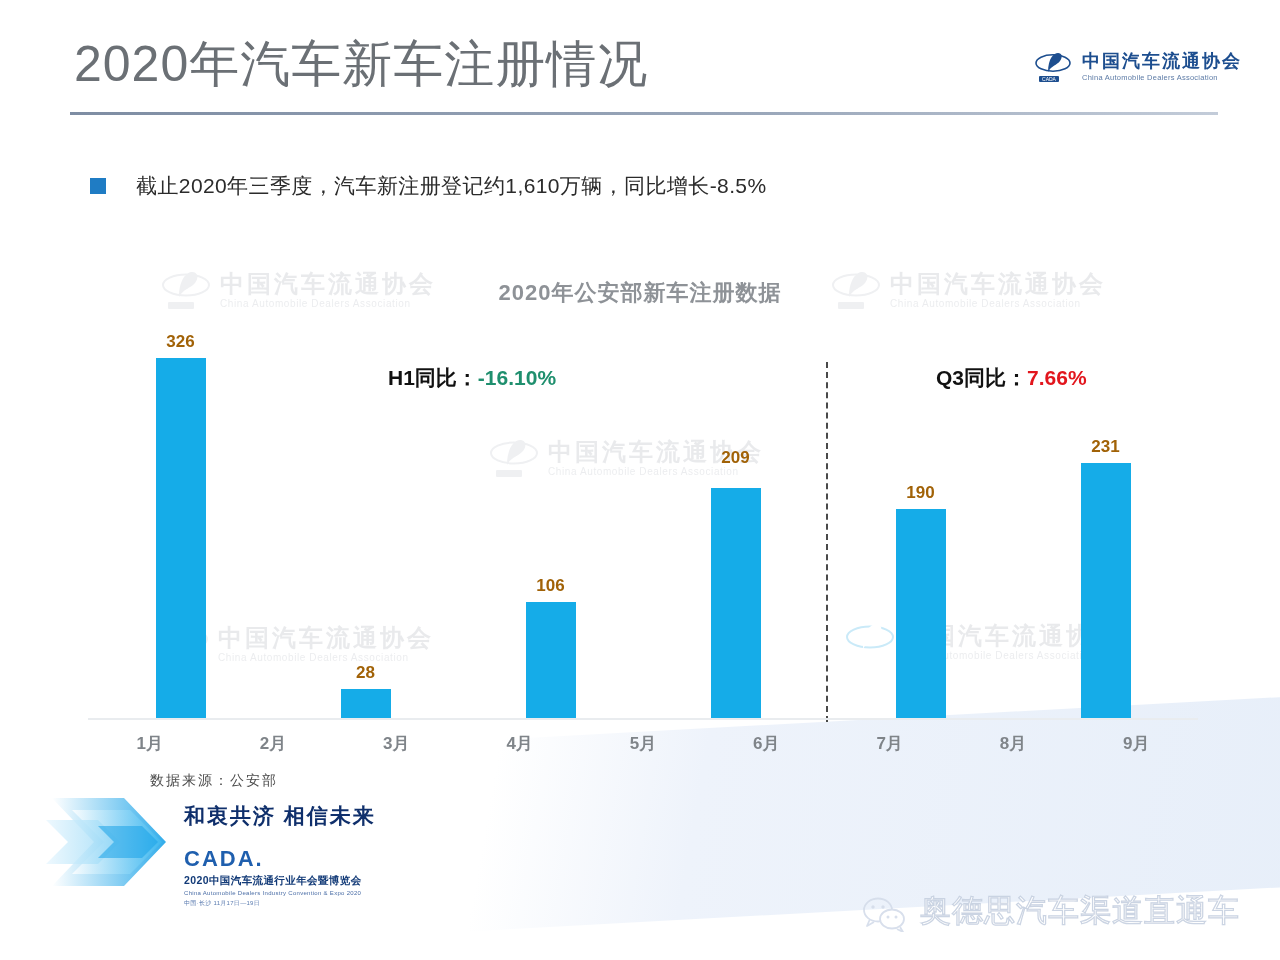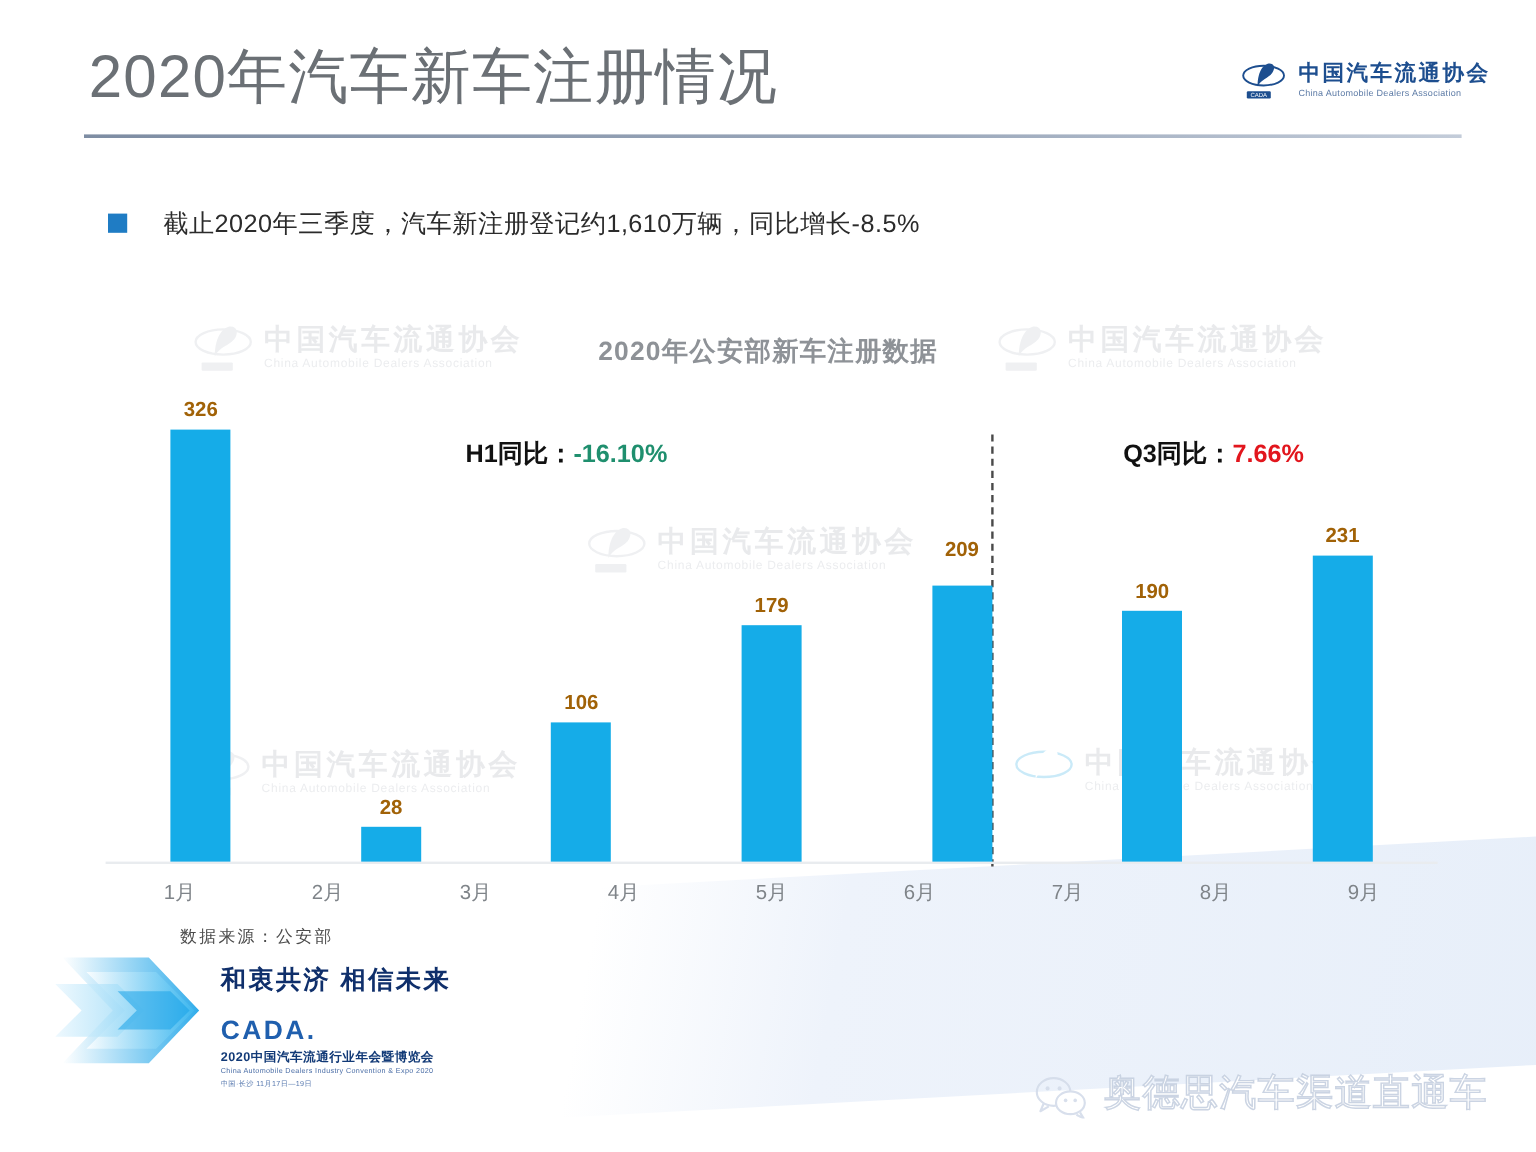--- a/index.html
+++ b/index.html
@@ -64,21 +64,21 @@
   .bars{position:absolute;left:0;top:0;width:1110px;height:380px;display:flex;}
   .bar-slot{flex:1 1 0;position:relative;height:100%;}
   .bar{
     position:absolute;bottom:0;left:50%;transform:translateX(-50%);
     width:50px;background:#15ace8;
   }
   .bar-val{
     position:absolute;left:50%;transform:translateX(-50%);
     font-size:17px;font-weight:700;color:#a16207;white-space:nowrap;
   }
-  .xlabels{position:absolute;left:0;top:392px;width:1110px;display:flex;}
+  .xlabels{position:absolute;left:0;top:392px;width:1110px;display:flex;font-weight:bold;}
   .xlab{flex:1 1 0;text-align:center;font-size:17px;color:#7f8489;}
 
   
   .wm{position:absolute;display:flex;align-items:center;gap:8px;opacity:.55;pointer-events:none;}
   .wm .wm-mark{width:52px;height:44px;position:relative;flex:0 0 auto;}
   .wm .wm-txt{display:flex;flex-direction:column;line-height:1.05;}
   .wm .wm-cn{font-size:24px;color:#d8dade;font-weight:700;letter-spacing:3px;}
   .wm .wm-en{font-size:10px;color:#dcdee2;letter-spacing:.6px;margin-top:3px;}
   .wm-a{left:160px;top:268px;}
   .wm-b{left:830px;top:268px;}
@@ -199,24 +199,20 @@
           <div class="bar" style="height: 362px; background: rgb(21, 172, 232);"></div>
           <div class="bar-val" style="bottom: 368px;">326</div>
         </div>
         <div class="bar-slot">
           <div class="bar" style="height: 31px; background: rgb(21, 172, 232);"></div>
           <div class="bar-val" style="bottom: 37px;">28</div>
         </div>
         <div class="bar-slot">
           <div class="bar" style="height: 118px; background: rgb(21, 172, 232);"></div>
           <div class="bar-val" style="bottom: 124px;">106</div>
-        </div>
-        <div class="bar-slot">
-          <div class="bar" style="height: 199px; background: rgb(21, 172, 232);"></div>
-          <div class="bar-val" style="bottom: 205px;">179</div>
         </div>
         <div class="bar-slot">
           <div class="bar" style="height: 232px; background: rgb(21, 172, 232);"></div>
           <div class="bar-val" style="bottom: 252px;">209</div>
         </div>
         <div class="bar-slot">
           <div class="bar" style="height: 211px; background: rgb(21, 172, 232);"></div>
           <div class="bar-val" style="bottom: 217px;">190</div>
         </div>
         <div class="bar-slot">

